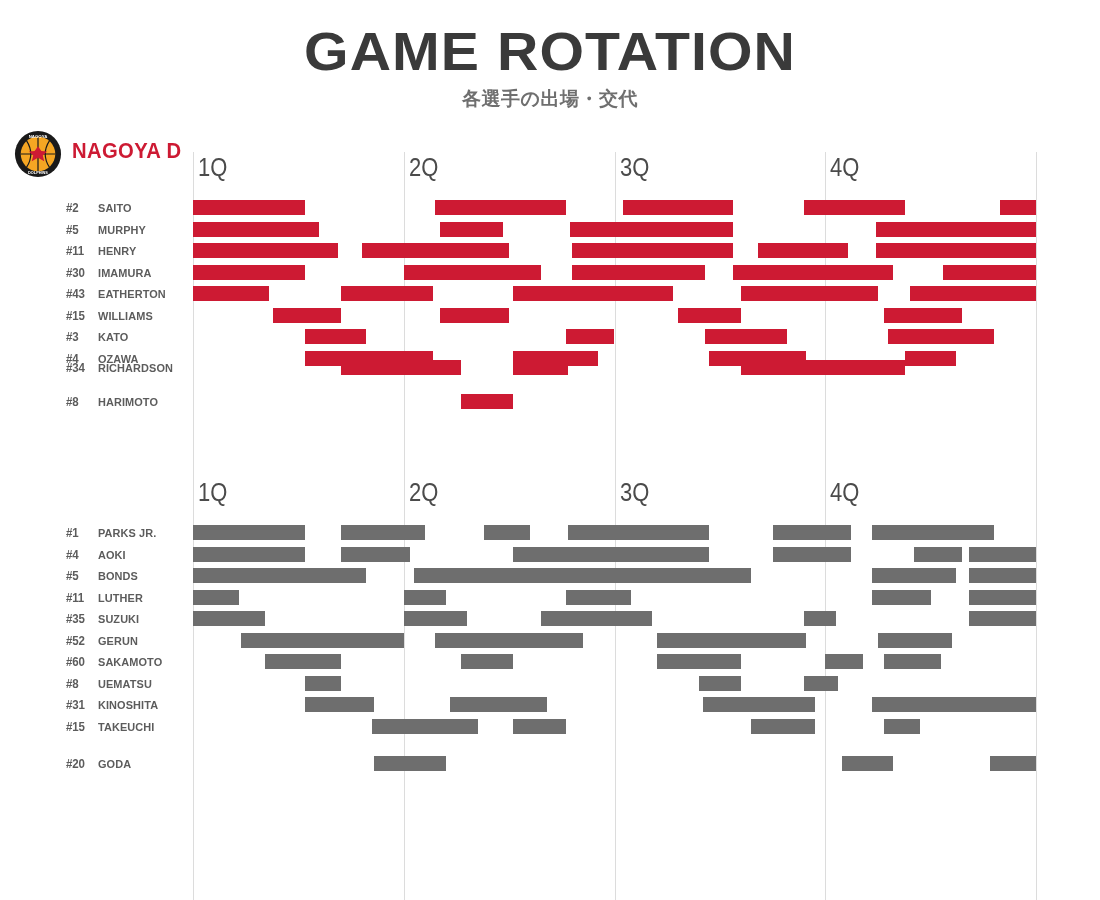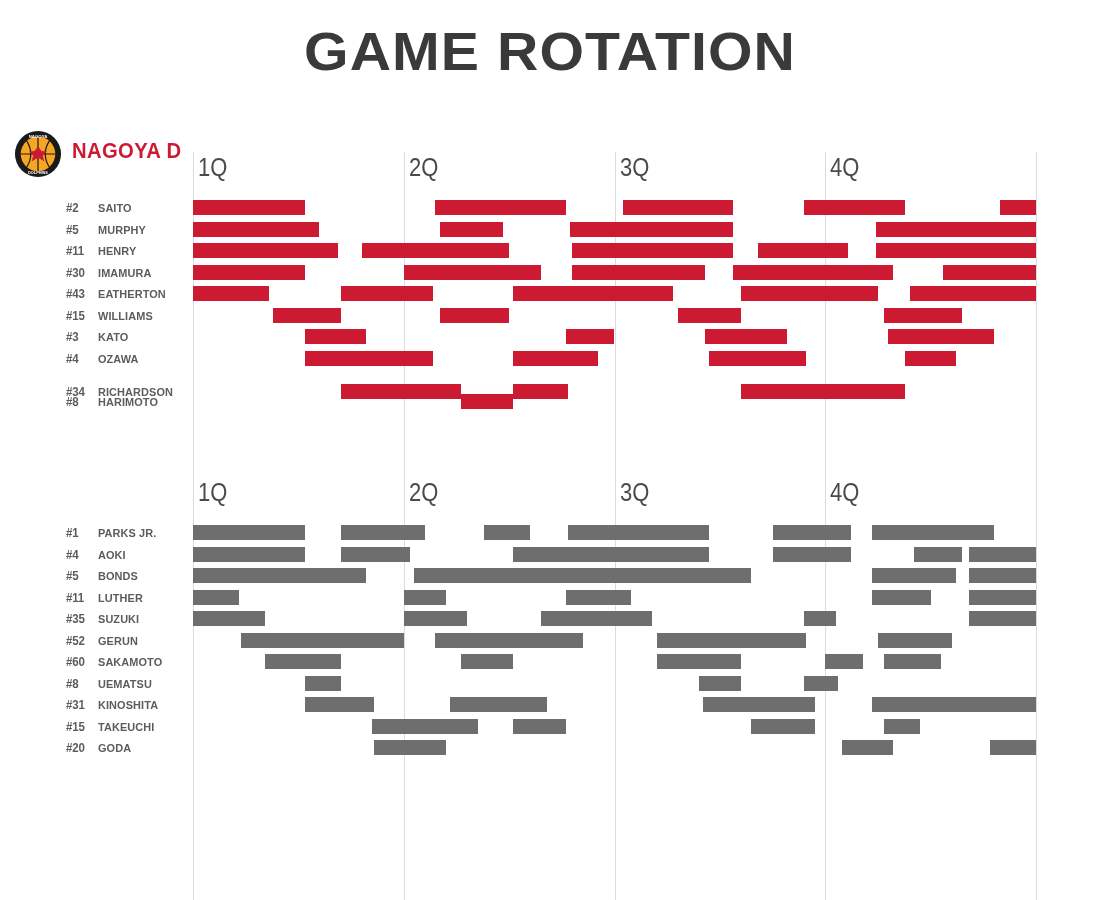--- a/index.html
+++ b/index.html
@@ -80,20 +80,21 @@
   .seg { position: absolute; top: 0px; height: 15px; }
   .seg.nagoya { background: #cd1a33; }
   .seg.osaka  { background: #6e6e6e; }
 </style>
 </head>
 <body>
 
 <div class="page">
 
   <div class="title">GAME ROTATION</div>
+  <div class="subtitle">各選手の出場・交代</div>
 
   <div class="team-block" id="team-0">
     <div class="team-head">
       <svg class="logo" viewBox="0 0 100 100">
         <circle cx="50" cy="50" r="48" fill="#1a1a1a"></circle>
         <circle cx="50" cy="50" r="36" fill="#f5a623"></circle>
         <path d="M14 50 h72 M50 14 v72" stroke="#1a1a1a" stroke-width="2.5" fill="none"></path>
         <path d="M26 22 q18 28 0 56 M74 22 q-18 28 0 56" stroke="#1a1a1a" stroke-width="2.5" fill="none"></path>
         <path d="M50 34 l7 10 12 1 -9 8 3 12 -13 -7 -13 7 3 -12 -9 -8 12 -1 z" fill="#cd1a33"></path>
         <text x="50" y="17" font-size="9" font-weight="bold" fill="#ffffff" text-anchor="middle" font-family="Liberation Sans, sans-serif">NAGOYA</text>
@@ -174,21 +175,21 @@
             <div class="seg nagoya" style="left: 888.475px; width: 105.375px; background: rgb(205, 26, 51);"></div>
           </div>
           <div class="row" style="top: 178.5px;">
             <div class="pnum">#4</div>
             <div class="pname">OZAWA</div>
             <div class="seg nagoya" style="left: 304.697px; width: 128.558px; background: rgb(205, 26, 51);"></div>
             <div class="seg nagoya" style="left: 513.34px; width: 84.3px; background: rgb(205, 26, 51);"></div>
             <div class="seg nagoya" style="left: 709.337px; width: 96.945px; background: rgb(205, 26, 51);"></div>
             <div class="seg nagoya" style="left: 905.335px; width: 50.58px; background: rgb(205, 26, 51);"></div>
           </div>
-          <div class="row" style="top: 212px; text-decoration: underline;">
+          <div class="row" style="top: 188px; text-decoration: underline;">
             <div class="pnum">#34</div>
             <div class="pname">RICHARDSON</div>
             <div class="seg nagoya" style="left: 340.525px; width: 120.127px; background: rgb(205, 26, 51);"></div>
             <div class="seg nagoya" style="left: 513.34px; width: 54.795px; background: rgb(205, 26, 51);"></div>
             <div class="seg nagoya" style="left: 740.95px; width: 164.385px; background: rgb(205, 26, 51);"></div>
           </div>
           <div class="row" style="top: 221.5px;">
             <div class="pnum">#8</div>
             <div class="pname">HARIMOTO</div>
             <div class="seg nagoya" style="left: 460.652px; width: 52.6875px; background: rgb(205, 26, 51);"></div>
@@ -288,21 +289,21 @@
             <div class="seg osaka" style="left: 871.615px; width: 164.385px; background: rgb(110, 110, 110);"></div>
           </div>
           <div class="row" style="top: 221.5px;">
             <div class="pnum">#15</div>
             <div class="pname">TAKEUCHI</div>
             <div class="seg osaka" style="left: 372.137px; width: 105.375px; background: rgb(110, 110, 110);"></div>
             <div class="seg osaka" style="left: 513.34px; width: 52.6875px; background: rgb(110, 110, 110);"></div>
             <div class="seg osaka" style="left: 751.487px; width: 63.225px; background: rgb(110, 110, 110);"></div>
             <div class="seg osaka" style="left: 884.26px; width: 35.8275px; background: rgb(110, 110, 110);"></div>
           </div>
-          <div class="row" style="top: 243px;">
+          <div class="row" style="top: 259px;">
             <div class="pnum">#20</div>
             <div class="pname">GODA</div>
             <div class="seg osaka" style="left: 374.245px; width: 71.655px; background: rgb(110, 110, 110);"></div>
             <div class="seg osaka" style="left: 842.11px; width: 50.58px; background: rgb(110, 110, 110);"></div>
             <div class="seg osaka" style="left: 989.635px; width: 46.365px; background: rgb(110, 110, 110);"></div>
           </div>
         </div>
       </div>
   </div>
 

